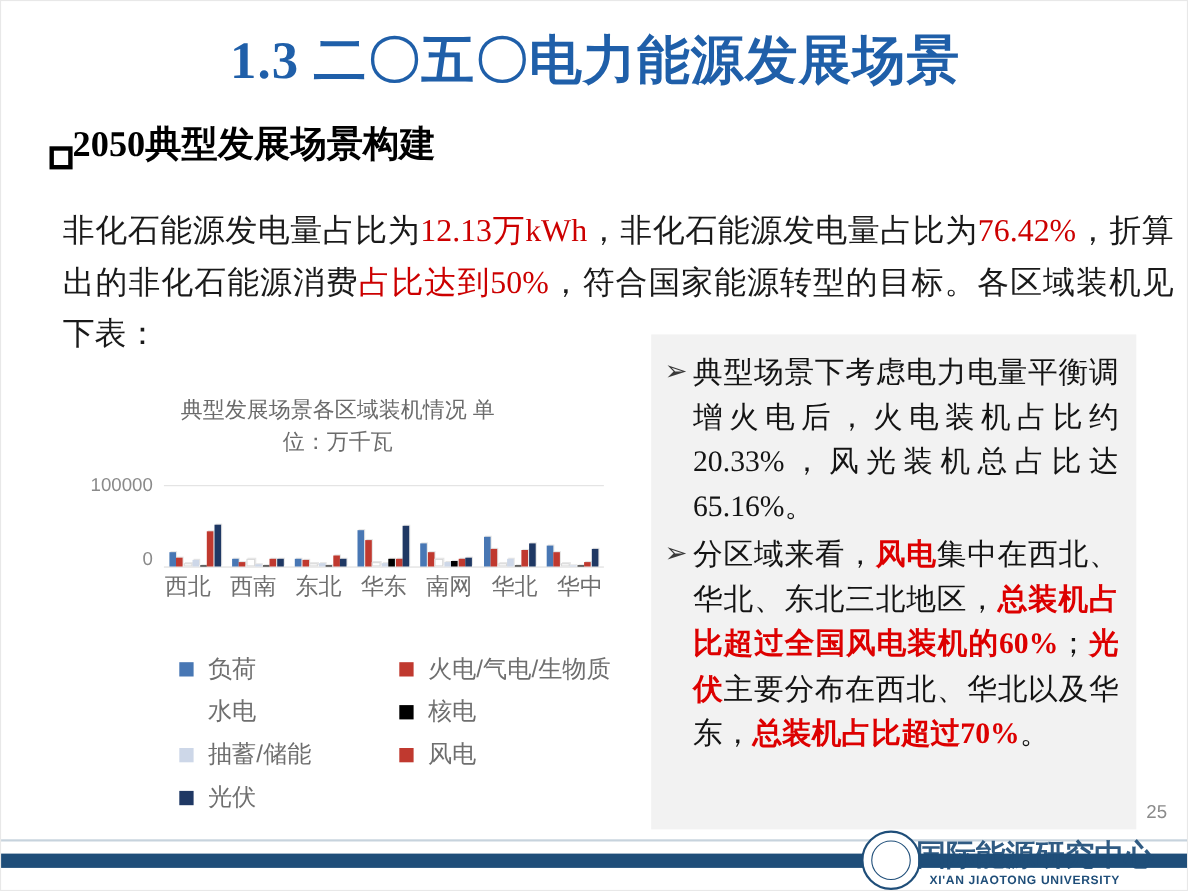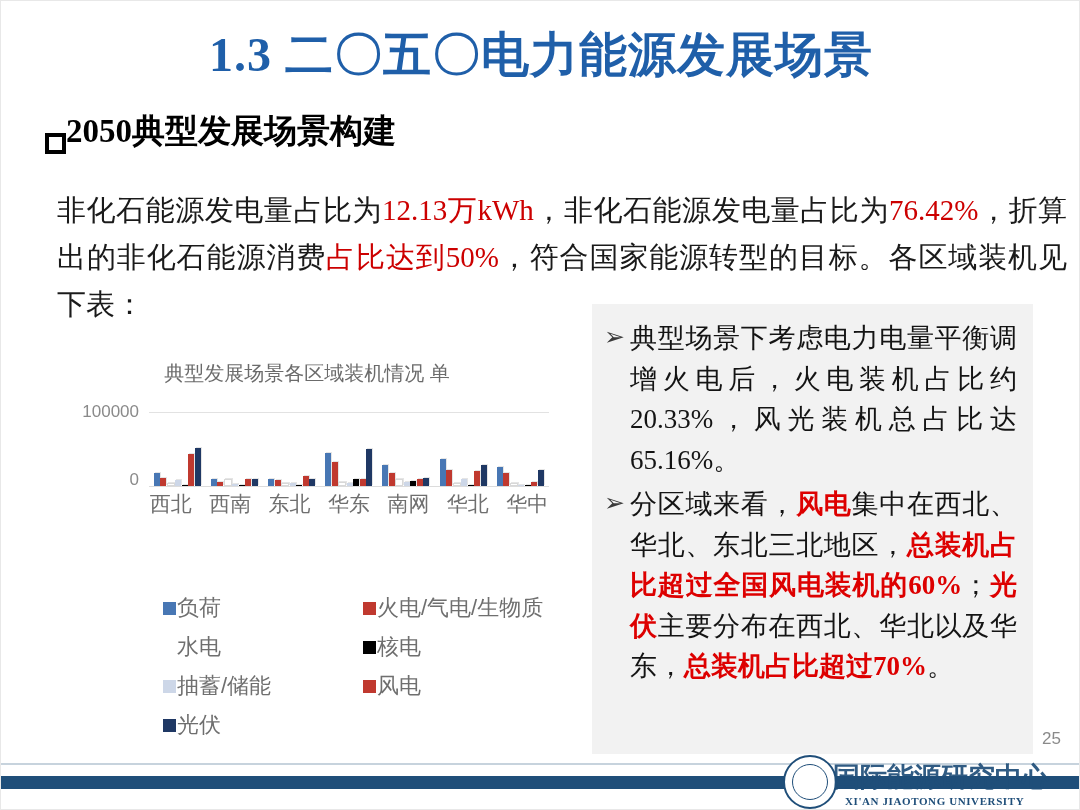--- a/index.html
+++ b/index.html
@@ -57,21 +57,21 @@
   .bars{position:absolute;left:92px;top:8px;width:400px;height:74px;display:flex;align-items:flex-end;}
   .grp{flex:1;height:74px;display:flex;align-items:flex-end;justify-content:center;gap:0px;}
   .bar{width:6px;flex:none;margin-right:0.5px;}
   .xlabels{position:absolute;left:92px;top:86px;width:400px;display:flex;gap:16px;}
   .xlab{flex:1;text-align:center;font-size:21px;color:#6f6f6f;
         font-family:"Liberation Sans","DejaVu Sans",sans-serif;white-space:nowrap;}
 
   
   .legend{position:absolute;left:106px;top:234px;width:430px;
           display:grid;grid-template-columns:200px 230px;row-gap:9px;}
-  .lg{display:flex;align-items:center;gap:1px;font-size:22px;color:#6f6f6f;
+  .lg{display:flex;align-items:center;gap:13px;font-size:22px;color:#6f6f6f;
       font-family:"Liberation Sans","DejaVu Sans",sans-serif;white-space:nowrap;}
   .sw{width:13px;height:13px;flex:none;}
 
   
   .callout{
     position:absolute;left:591px;top:303px;width:441px;height:450px;
     background:#f2f2f2;box-sizing:border-box;padding:14px 16px 10px 12px;
   }
   .co-item{display:flex;align-items:flex-start;margin-bottom:4px;}
   .arrow{flex:none;width:26px;font-size:25px;color:#3a3a3a;line-height:1.48;
@@ -92,21 +92,21 @@
     position:absolute;left:0;top:2px;width:54px;height:54px;border-radius:50%;
     border:2px solid #1f4e79;box-sizing:border-box;background:#fff;
   }
   .logo-seal:after{
     content:"";position:absolute;left:7px;top:7px;right:7px;bottom:7px;
     border-radius:50%;border:1px solid #1f4e79;
   }
   .logo-cn{position:absolute;left:50px;top:6px;font-size:27px;color:#1f4e79;
            font-family:"Liberation Serif","DejaVu Serif",serif;white-space:nowrap;opacity:.92;font-weight:bold;}
   .logo-en{position:absolute;left:62px;top:42px;font-size:11px;color:#1f4e79;
-           letter-spacing:.6px;font-family:Liberation Serif, serif;
+           letter-spacing:.6px;font-family:Liberation Sans, sans-serif;
            white-space:nowrap;font-weight:bold;}
 </style>
 </head>
 <body>
 
 <div class="slide">
 
   <div class="title">1.3 二〇五〇电力能源发展场景</div>
 
   <div class="subtitle-row">
@@ -114,20 +114,21 @@
     <span class="subtitle">2050典型发展场景构建</span>
   </div>
 
   <div class="para">
     <span>非化石能源发电量占比为</span><span class="red">12.13万kWh</span><span>，非化石能源发电量占比为</span><span class="red">76.42%</span><span>，折算出的非化石能源消费</span><span class="red">占比达到50%</span><span>，符合国家能源转型的目标。各区域装机见下表：</span>
   </div>
 
   <div class="chart-wrap">
     <div class="chart-title">
       <div>典型发展场景各区域装机情况 单</div>
+      <div>位：万千瓦</div>
     </div>
 
     <div class="plot-area">
       <div class="ylab top">100000</div>
       <div class="ylab bot">0</div>
       <div class="grid-top"></div>
       <div class="grid-bot"></div>
       <div class="bars" id="bars">
           <div class="grp">
             <div class="bar" style="height: 12.6px; background: rgb(72, 119, 180); box-shadow: rgba(0, 0, 0, 0.1) 1px -1px 0px;"></div>

